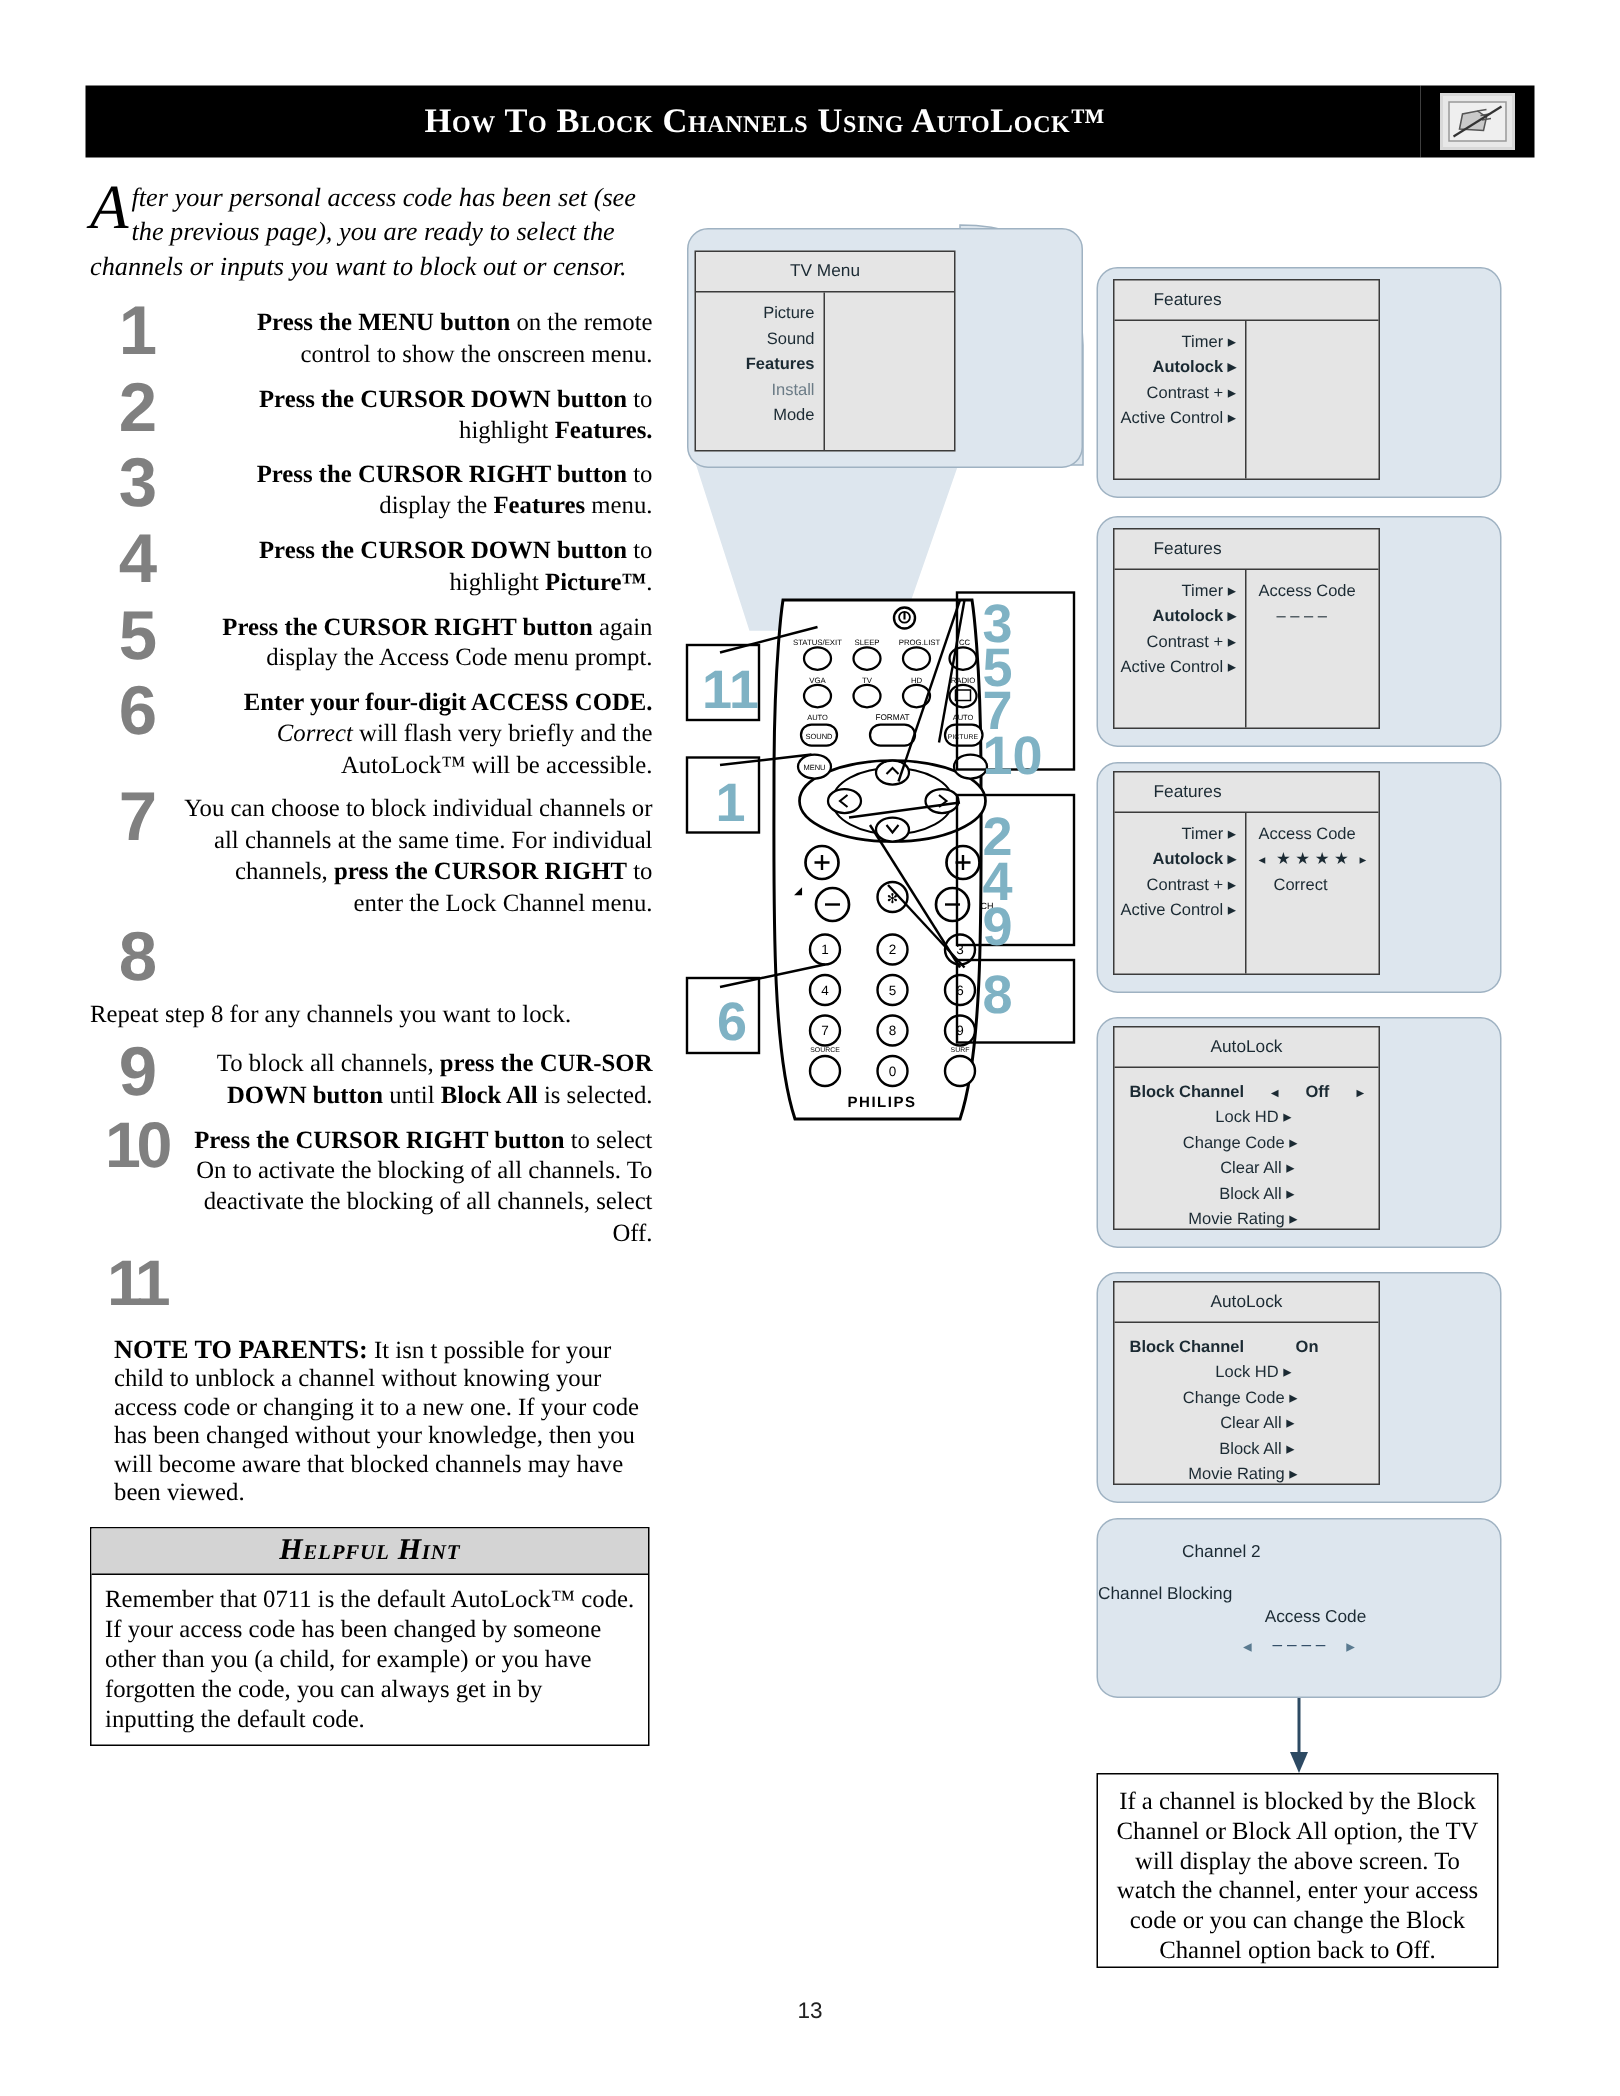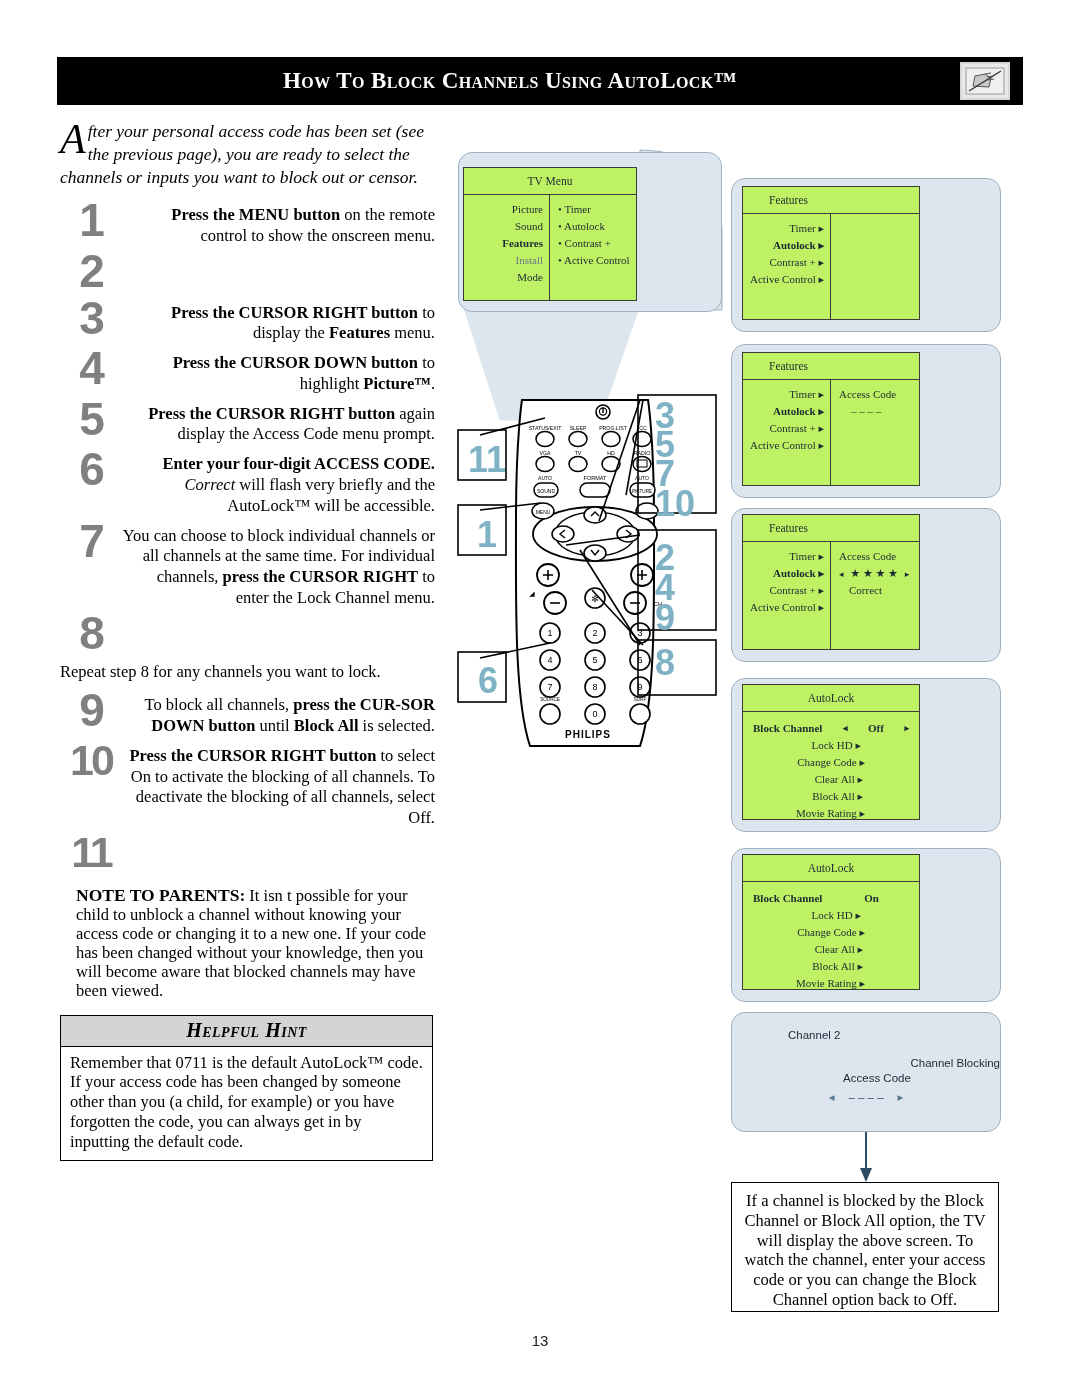--- a/index.html
+++ b/index.html
@@ -155,23 +155,23 @@
   .cloud {
     position: absolute;
     background: #dde6ee;
     border: 1px solid #9fb2c2;
   }
   .cloud.r {
     border-radius: 14px;
   }
   .osd {
     position: absolute;
-    background: #bef264;
+    background: #e5e5e5;
     border: 1.5px solid #3b3b3b;
-    font-family: Liberation Serif, serif;
+    font-family: Liberation Sans, sans-serif;
     font-size: 11px;
     color: #1b2a33;
   }
   .osd-title {
     height: 26px;
     border-bottom: 1.5px solid #3b3b3b;
     display: flex;
     align-items: center;
     justify-content: center;
     font-size: 11.5px;
@@ -265,20 +265,21 @@
   <div class="left-col">
 
     <p class="intro"><span class="dropcap">A</span><span>fter your personal access code has been set (see the previous page), you are ready to select the channels or inputs you want to block out or censor.</span></p>
 
     <div class="step">
       <div class="step-num">1</div>
       <div class="step-text"><b>Press the MENU button</b> on the remote control to show the onscreen menu.</div>
     </div>
     <div class="step">
       <div class="step-num">2</div>
+      <div class="step-text"><b>Press the CURSOR DOWN button</b> to highlight <b>Features.</b></div>
     </div>
     <div class="step">
       <div class="step-num">3</div>
       <div class="step-text"><b>Press the CURSOR RIGHT button</b> to display the <b>Features</b> menu.</div>
     </div>
     <div class="step">
       <div class="step-num">4</div>
       <div class="step-text"><b>Press the CURSOR DOWN button</b> to highlight <b>Picture™</b>.</div>
     </div>
     <div class="step">
@@ -333,26 +334,20 @@
   <div class="osd" style="left:463px;top:167px;width:172px;height:132px;">
     <div class="osd-title">TV Menu</div>
     <div class="osd-body">
       <div class="osd-col-l">
         <div class="osd-row">Picture</div>
         <div class="osd-row">Sound</div>
         <div class="osd-row b">Features</div>
         <div class="osd-row dim">Install</div>
         <div class="osd-row">Mode</div>
       </div>
-      <div class="osd-col-r">
-        <div class="osd-row">• Timer</div>
-        <div class="osd-row">• Autolock</div>
-        <div class="osd-row">• Contrast +</div>
-        <div class="osd-row">•  Active Control</div>
-      </div>
     </div>
   </div>
 
   <div class="cloud r" style="left:731px;top:178px;width:268px;height:152px;"></div>
   <div class="osd" style="left:742px;top:186px;width:176px;height:132px;">
     <div class="osd-title left-ish">Features</div>
     <div class="osd-body">
       <div class="osd-col-l">
         <div class="osd-row">Timer ▸</div>
         <div class="osd-row b">Autolock ▸</div>
@@ -431,21 +426,21 @@
       <div class="osd-row" style="text-align:right;padding-right:48px;">Lock HD ▸</div>
       <div class="osd-row" style="text-align:right;padding-right:44px;">Change Code ▸</div>
       <div class="osd-row" style="text-align:right;padding-right:46px;">Clear All ▸</div>
       <div class="osd-row" style="text-align:right;padding-right:46px;">Block All ▸</div>
       <div class="osd-row" style="text-align:right;padding-right:44px;">Movie Rating ▸</div>
     </div>
   </div>
 
   <div class="cloud r" style="left:731px;top:1012px;width:268px;height:118px;">
     <div style="font-family:'Liberation Sans',sans-serif;font-size:11.5px;color:#1b2a33;padding-top:16px;padding-left:56px;">Channel 2</div>
-    <div style="font-family:'Liberation Sans',sans-serif;font-size:11.5px;color:#1b2a33;text-align:right;padding-top:16px;">Channel Blocking</div>
+    <div style="font-family:'Liberation Sans',sans-serif;font-size:11.5px;color:#1b2a33;text-align:left;padding-top:16px;">Channel Blocking</div>
     <div style="font-family:'Liberation Sans',sans-serif;font-size:11.5px;color:#1b2a33;text-align:center;padding-top:3px;padding-left:22px;">Access Code</div>
     <div style="display:flex;align-items:center;justify-content:center;gap:14px;padding-top:6px;font-family:'Liberation Sans',sans-serif;font-size:11.5px;color:#5a7a90;">
       <span>◂</span>
       <span style="color:#2d4a63;">– – – –</span>
       <span>▸</span>
     </div>
   </div>
 
   <div class="tv-black-box" style="left:731px;top:1182px;width:268px;height:130px;">
     <span>If a channel is blocked by the Block Channel or Block All option, the TV will display the above screen. To watch the channel, enter your access code or you can change the Block Channel option back to Off.</span>

